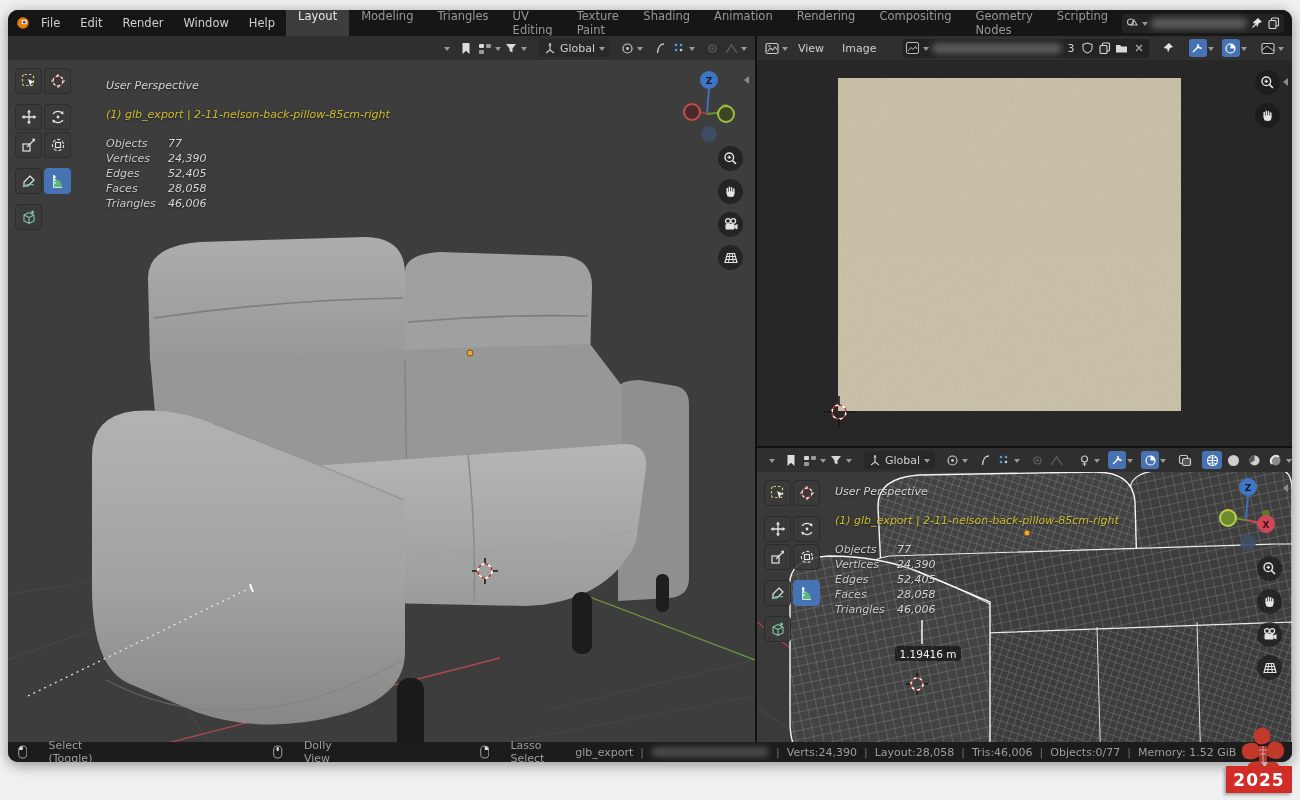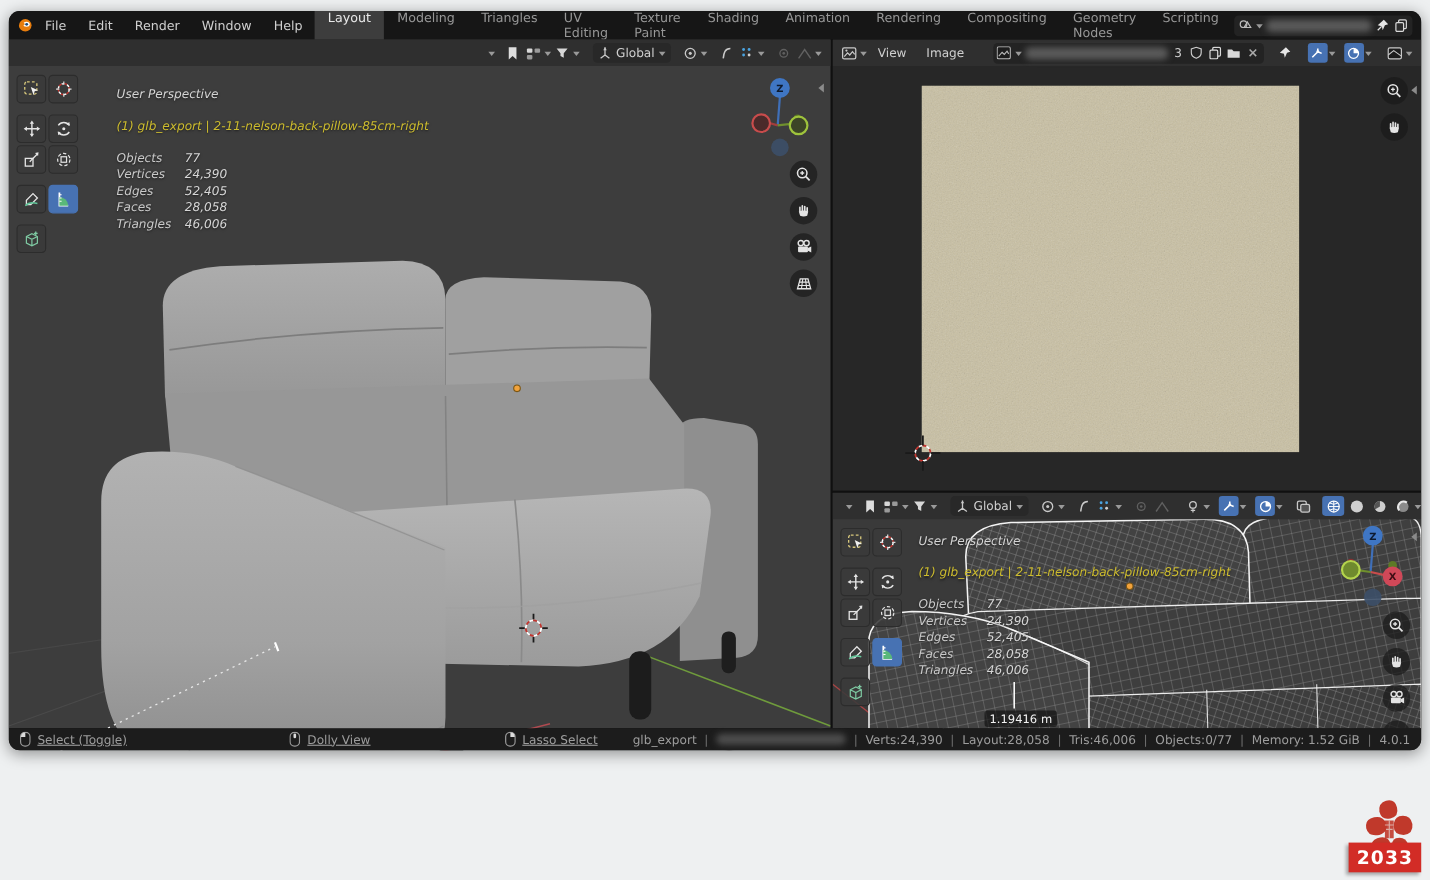--- a/index.html
+++ b/index.html
@@ -1,17 +1,17 @@
 <!DOCTYPE html>
 <html><head>
 <meta charset="utf-8">
 <style>
   * { margin:0; padding:0; box-sizing:border-box; }
   html,body { width:1300px; height:800px; overflow:hidden; background:#eef0f1; font-family:"DejaVu Sans",sans-serif; }
-  .window { position:absolute; left:8px; top:10px; width:1284px; height:672px; background:#101010; border-radius:10px; overflow:hidden; box-shadow:0 3px 14px rgba(0,0,0,.4); }
+  .window { position:absolute; left:8px; top:10px; width:1284px; height:752px; background:#101010; border-radius:10px; overflow:hidden; box-shadow:0 3px 14px rgba(0,0,0,.4); }
 
   
   .topbar { position:absolute; left:0; top:0; right:0; height:26px; background:#161616; display:flex; align-items:center; padding:0 8px; gap:2px; }
   .menu-item { color:#cfcfcf; font-size:11.5px; padding:3px 9px; border-radius:3px; cursor:default; }
   .tabs { display:flex; }
   .tab { color:#979797; font-size:11.5px; padding:4px 12px 5px; border-radius:4px 4px 0 0; }
   .tab.active { background:#3d3d3d; color:#e9e9e9; }
   .topbar-right { margin-left:auto; display:flex; align-items:center; gap:6px; }
   .selector { display:flex; align-items:center; background:#232323; border-radius:4px; height:19px; padding:0 3px; gap:3px; }
   .blurpill { width:96px; height:11px; border-radius:5px; background:#5a5a5a; filter:blur(3px); }
@@ -46,21 +46,21 @@
   .view-label { color:#d4d4d4; }
   .breadcrumb { color:#cdbc2e; margin-top:14px; white-space:nowrap; }
   .statgrid { margin-top:14px; display:grid; grid-template-columns:62px auto; color:#c9c9c9; }
   .statgrid .v { color:#d6d6d6; }
 
   .navbtn { position:absolute; width:25px; height:25px; border-radius:50%; background:rgba(27,27,27,.72); display:flex; align-items:center; justify-content:center; z-index:20; }
   .collapse-arrow { position:absolute; width:0; height:0; border:4px solid transparent; border-right:5px solid #8b8b8b; z-index:20; }
 
   
   .statusbar { position:absolute; left:0; right:0; bottom:0; height:20px; background:#1c1c1c; display:flex; align-items:center; color:#9d9d9d; font-size:11px; padding:0 10px; z-index:40; }
-  .hint { display:flex; align-items:center; gap:6px;text-decoration:underline; }
+  .hint { display:flex; align-items:center; gap:21px; }
   .sb-right { margin-left:auto; display:flex; align-items:center; gap:0; white-space:nowrap; }
   .seg::before { content:"|"; color:#6f6f6f; margin:0 7px; }
   .seg.first::before { content:""; margin:0; }
   .sb-blur { width:118px; height:10px; border-radius:5px; background:#4d4d4d; filter:blur(3px); display:inline-block; margin:0 0 0 7px; }
   .sb-sep { color:#6f6f6f; margin-left:7px; }
 
   
   .badge2025 { position:absolute; left:1226px; top:766px; width:66px; height:27px; background:#d22c26; color:#fff; font-weight:bold; font-size:17px; display:flex; align-items:center; justify-content:center; z-index:99; letter-spacing:1px; box-shadow:-2px 2px 3px rgba(0,0,0,.3); }
   .seal { position:absolute; left:1236px; top:726px; z-index:98; }
 
@@ -910,14 +910,14 @@
     <path d="M24 2 Q32 0 34 8 Q36 16 28 18 Q20 20 18 12 Q17 4 24 2 Z"></path>
     <path d="M10 18 Q20 14 24 22 Q27 30 18 33 Q8 35 6 27 Q5 20 10 18 Z"></path>
     <path d="M36 16 Q46 14 48 23 Q49 32 40 33 Q31 33 31 25 Q31 18 36 16 Z"></path>
     <path d="M16 36 Q26 33 28 41 Q29 50 21 52 Q12 53 11 45 Q10 38 16 36 Z"></path>
     <path d="M33 36 Q42 34 44 42 Q45 50 37 51 Q29 51 29 44 Q29 38 33 36 Z"></path>
     <path d="M23 20 L31 20 L31 36 L23 36 Z" opacity=".9"></path>
   </g>
   <path d="M23 24 H31 M27 20 V36 M24 28 H30" stroke="#e8d8d2" stroke-width="1" opacity=".7"></path>
 </svg>
 <div class="badge2025">
-    <span>2033</span>
+    <span>2025</span>
   </div>
 
 </body></html>

